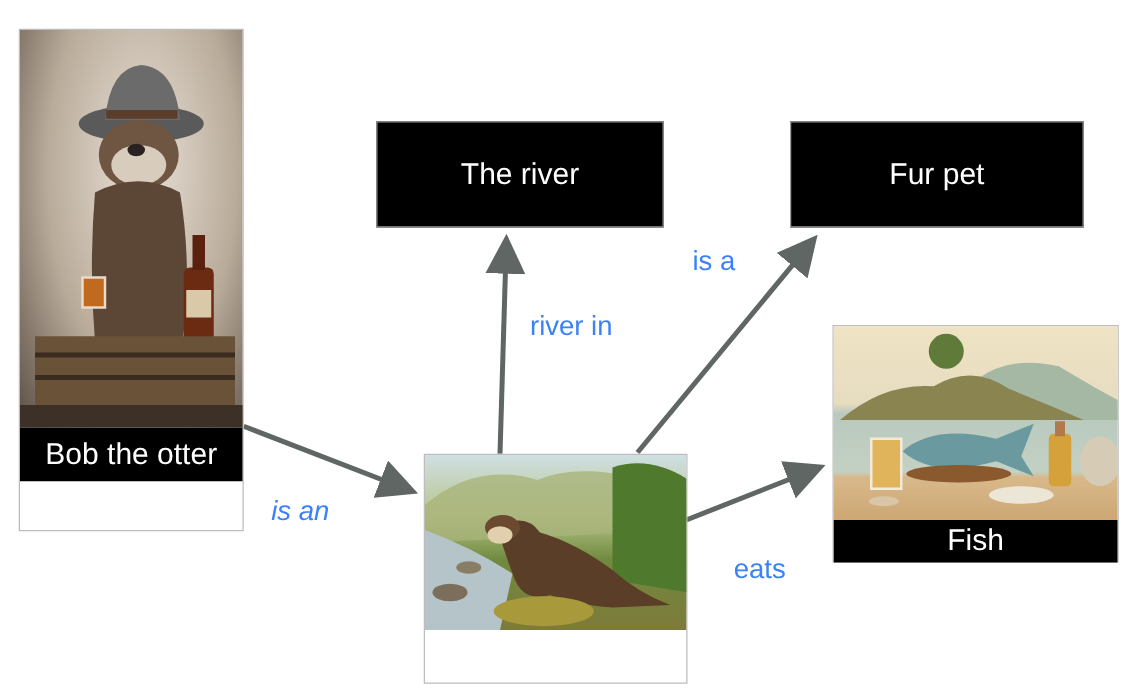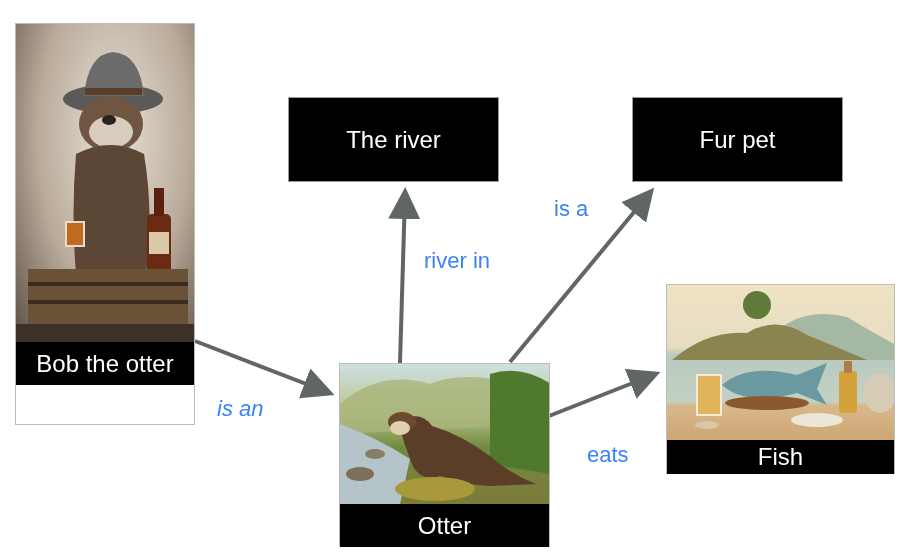--- a/index.html
+++ b/index.html
@@ -49,47 +49,46 @@
 
       <rect x="12" y="245" width="160" height="58" fill="#6a5238"></rect>
       <rect x="12" y="258" width="160" height="4" fill="#3a2c1e"></rect>
       <rect x="12" y="276" width="160" height="4" fill="#3a2c1e"></rect>
       <rect x="0" y="300" width="180" height="18" fill="#3d3026"></rect>
     </svg>
   </div>
   <div class="cap" style="top:318px;height:43px;">Bob the otter</div>
 </div>
 
-<div class="node box" style="left:288px;top:97px;width:211px;height:85px;">
+<div class="node box" style="left:301px;top:97px;width:230px;height:85px;">
   <span>The river</span>
 </div>
 
-<div class="node box" style="left:632px;top:97px;width:211px;height:85px;">
+<div class="node box" style="left:632px;top:97px;width:235px;height:85px;">
   <span>Fur pet</span>
 </div>
 
 <div class="node frame" style="left:339px;top:363px;width:211px;height:184px;">
   <div class="img" style="height:140px;background:linear-gradient(180deg,#cfe0e3 0%,#b8c48a 35%,#6f8a3e 60%,#7e7a3a 100%);">
     <svg width="211" height="140" viewBox="0 0 211 140">
       <path d="M0 40 Q40 5 90 20 Q130 2 211 30 L211 60 L0 70 Z" fill="#a9b47a" opacity="0.8"></path>
       <path d="M150 10 Q180 0 211 20 L211 110 L150 100 Z" fill="#4f7a2e"></path>
       <path d="M0 60 Q40 75 70 95 L60 140 L0 140 Z" fill="#b5c4c8"></path>
       <ellipse cx="20" cy="110" rx="14" ry="7" fill="#7b6e5a"></ellipse>
       <ellipse cx="35" cy="90" rx="10" ry="5" fill="#8a7d66"></ellipse>
 
       <path d="M58 58 Q80 45 92 62 Q120 70 150 92 Q170 110 196 120 L150 122 Q120 120 100 112 Q80 118 72 100 Q64 80 58 58 Z" fill="#5a3e27"></path>
       <ellipse cx="62" cy="58" rx="14" ry="10" fill="#6b4a30"></ellipse>
       <ellipse cx="60" cy="64" rx="10" ry="7" fill="#e1cfae"></ellipse>
       <ellipse cx="95" cy="125" rx="40" ry="12" fill="#a89a3a"></ellipse>
     </svg>
   </div>
-  <div class="cap" style="top:140px;height:43px;">Otter</div>
 </div>
 
-<div class="node frame" style="left:666px;top:260px;width:229px;height:190px;margin-top:24px;">
+<div class="node frame" style="left:666px;top:260px;width:229px;height:190px;">
   <div class="img" style="height:155px;background:linear-gradient(180deg,#efe3c4 0%,#e6dcc0 40%,#b9c9bd 45%,#c3d1c4 75%,#d8b88a 78%,#cda774 100%);">
     <svg width="229" height="155" viewBox="0 0 229 155">
       <path d="M90 72 Q120 18 180 32 Q210 50 229 60 L229 75 L60 75 Z" fill="#a4b8a4"></path>
       <path d="M5 75 Q40 45 80 48 Q110 30 140 50 Q170 62 200 75 Z" fill="#8a8450"></path>
       <circle cx="90" cy="20" r="14" fill="#607a3a"></circle>
 
       <path d="M55 100 Q80 78 130 90 L160 78 L150 104 L160 120 L130 108 Q80 122 55 100 Z" fill="#6a9aa0"></path>
       <ellipse cx="100" cy="118" rx="42" ry="7" fill="#8a5a2e"></ellipse>
 
       <rect x="30" y="90" width="24" height="40" fill="#e0b45a" stroke="#f3ead8" stroke-width="2"></rect>

